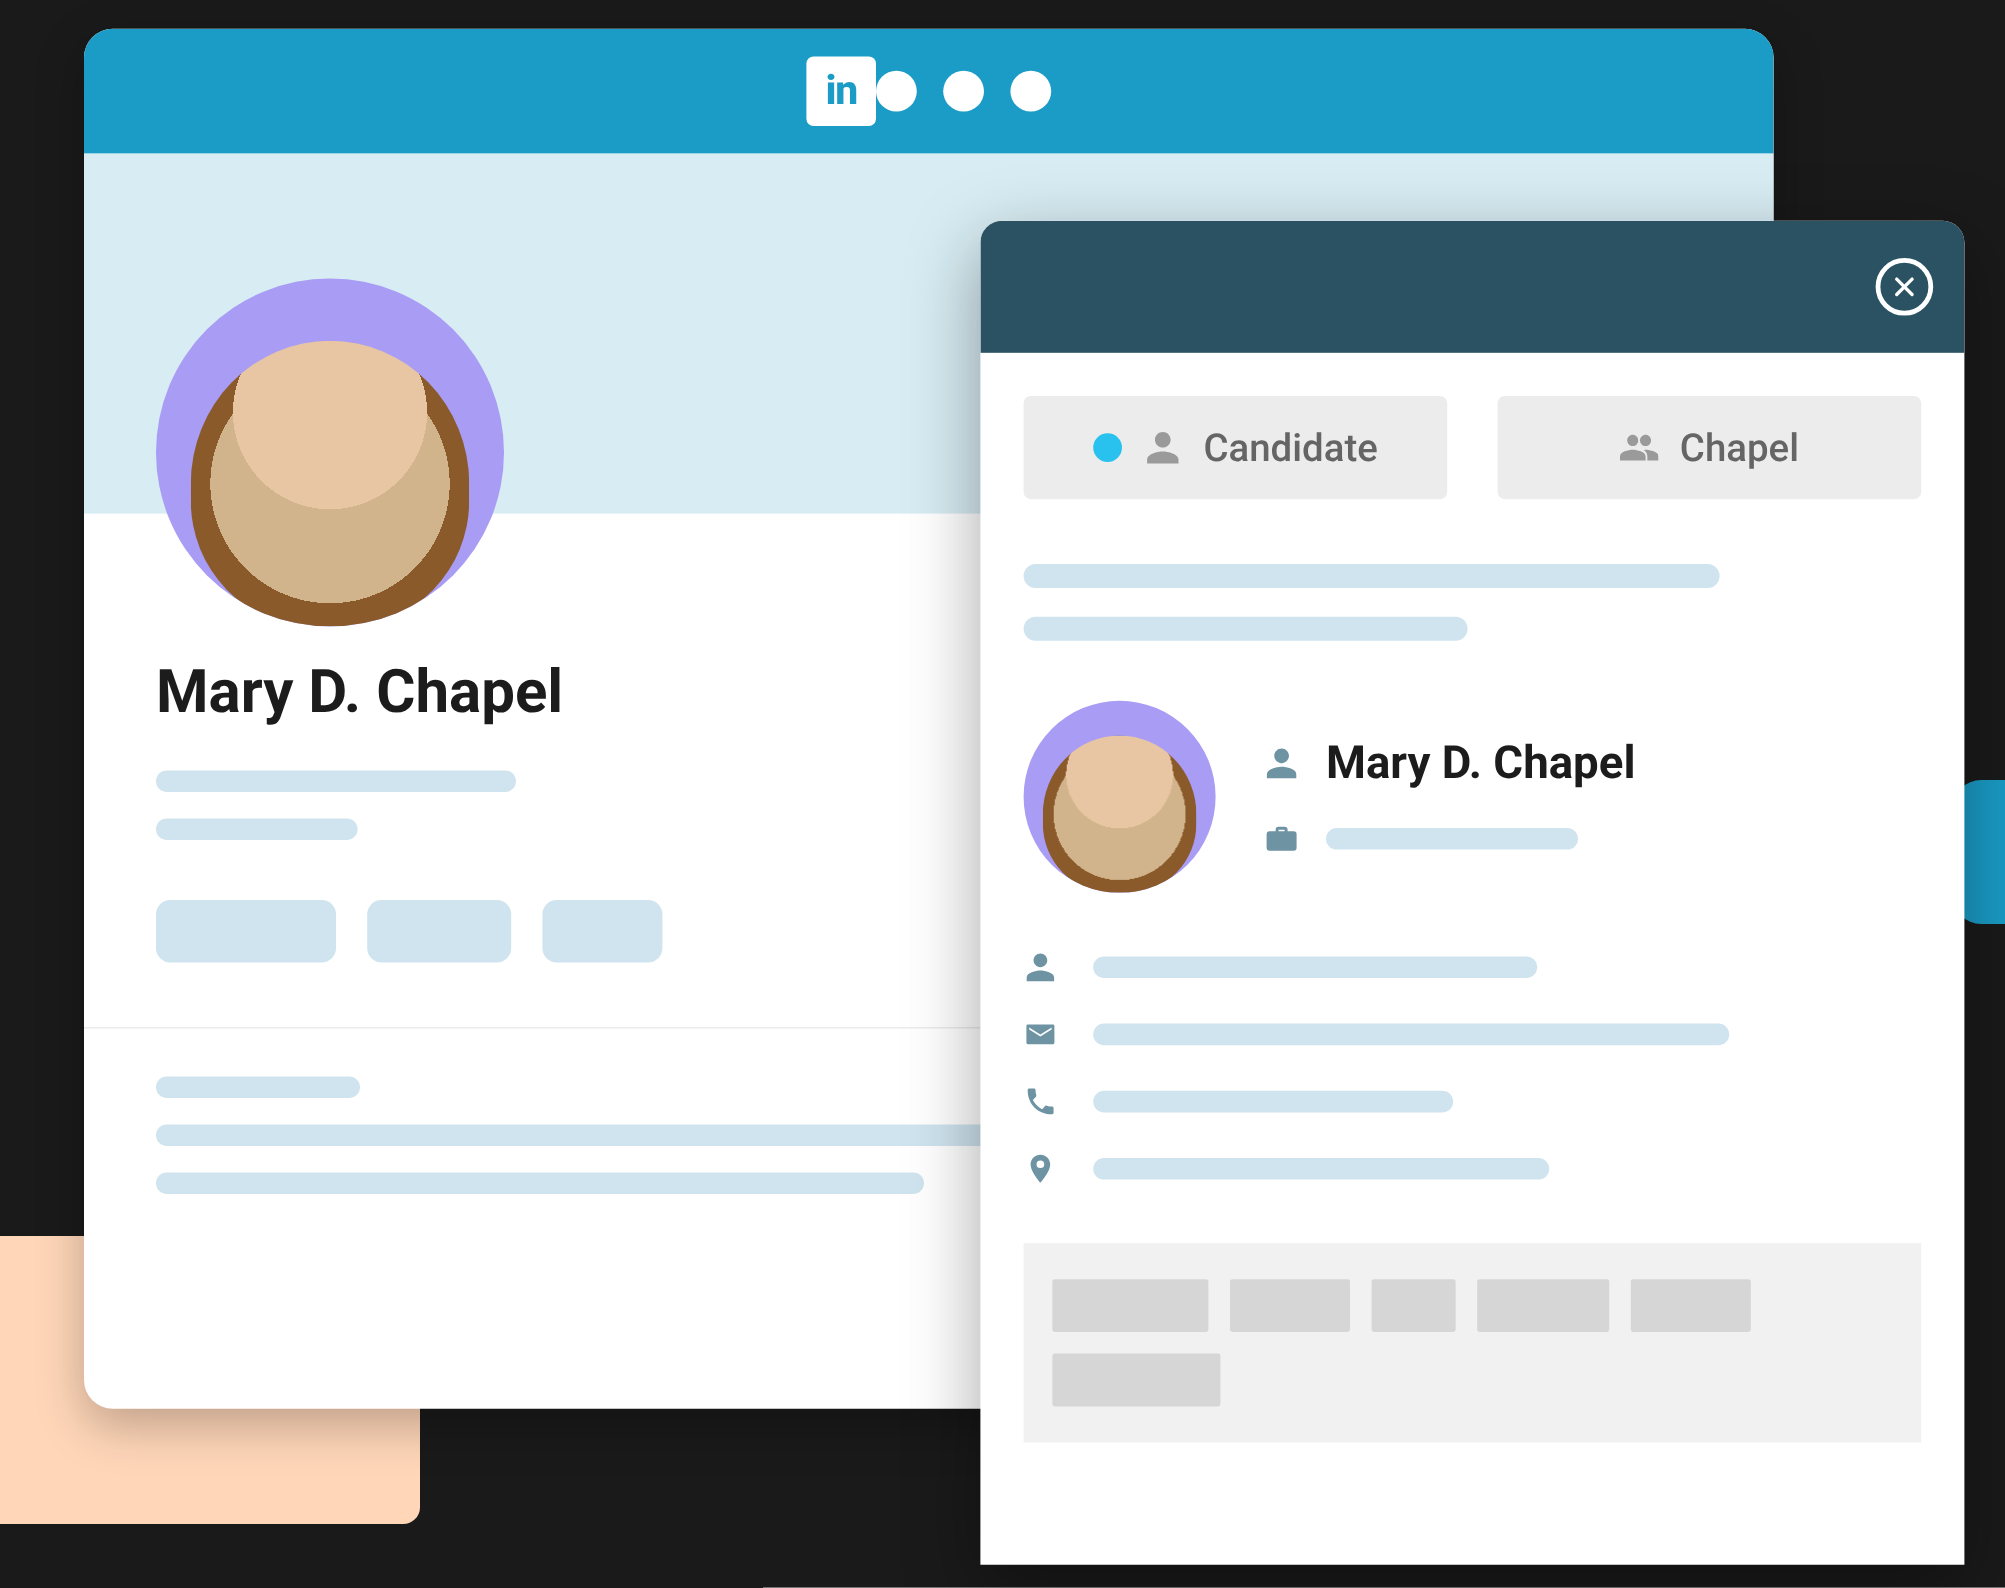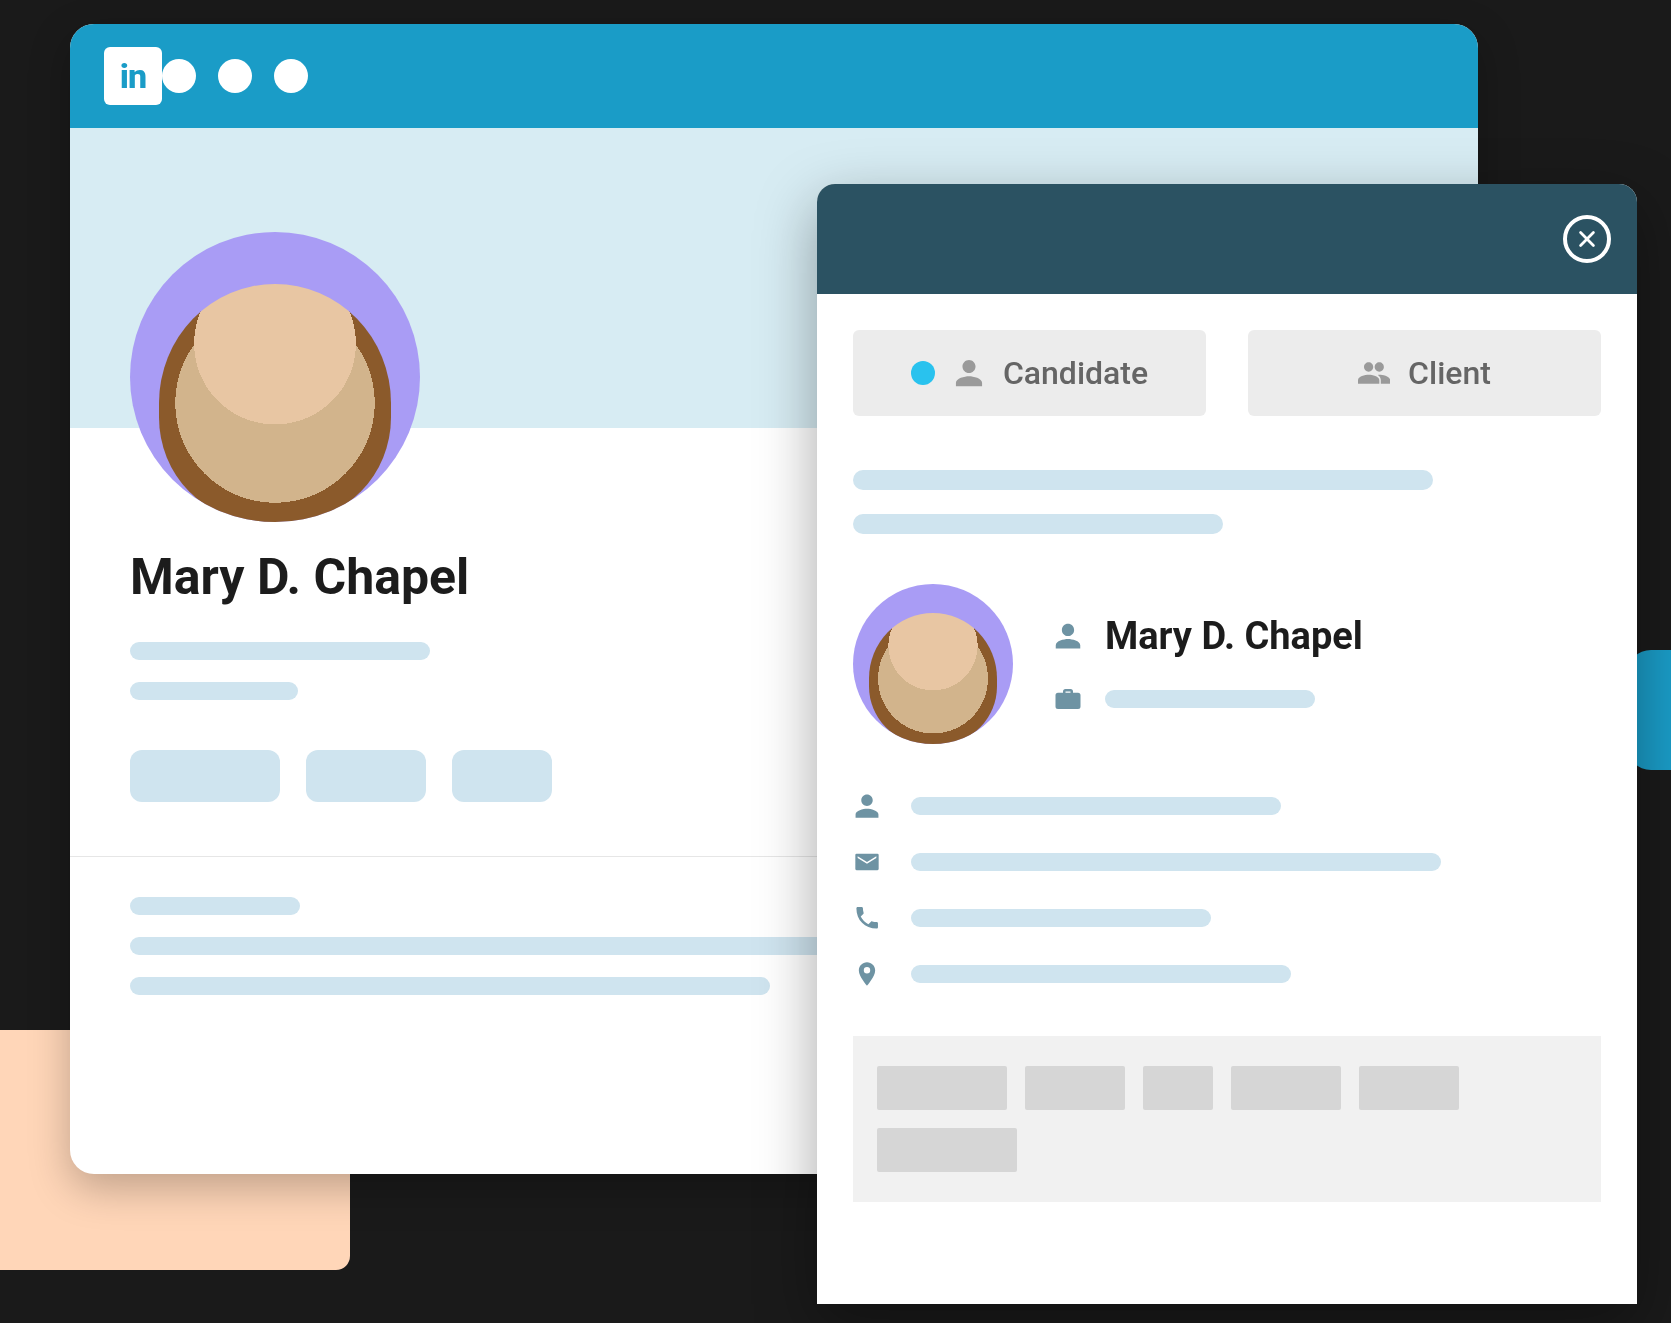--- a/index.html
+++ b/index.html
@@ -38,21 +38,21 @@
     border-radius: 24px;
     overflow: hidden;
     box-shadow: 0 14px 40px rgba(0,0,0,0.25);
   }
   .li-topbar {
     height: 104px;
     background: #1a9cc7;
     display: flex;
     align-items: center;
     padding: 0 34px;
-    justify-content: flex-start;
+    justify-content: center;
   }
   .li-logo {
     width: 58px;
     height: 58px;
     background: #fff;
     border-radius: 6px;
     display: flex;
     align-items: center;
     justify-content: center;
     color: #1a9cc7;
@@ -275,21 +275,21 @@
           <span class="dot"></span>
           <svg viewBox="0 0 24 24">
               <path d="M12 12c2.7 0 4.9-2.2 4.9-4.9S14.7 2.2 12 2.2 7.1 4.4 7.1 7.1 9.3 12 12 12zm0 2.4c-3.3 0-9.8 1.6-9.8 4.9V22h19.6v-2.7c0-3.3-6.5-4.9-9.8-4.9z"></path>
             </svg>
           <span>Candidate</span>
         </div>
         <div class="tab">
           <svg viewBox="0 0 24 24">
               <path d="M16 11c1.9 0 3.4-1.6 3.4-3.5S17.9 4 16 4s-3.5 1.6-3.5 3.5S14.1 11 16 11zM8 11c1.9 0 3.4-1.6 3.4-3.5S9.9 4 8 4 4.5 5.6 4.5 7.5 6.1 11 8 11zm0 2.4c-2.7 0-8 1.3-8 4V20h16v-2.6c0-2.7-5.3-4-8-4zm8 0c-.3 0-.7 0-1.1.1 1.3 1 2.2 2.3 2.2 3.9V20h7v-2.6c0-2.7-5.4-4-8.1-4z"></path>
             </svg>
-          <span>Client</span>
+          <span>Chapel</span>
         </div>
       </div>
 
       <div class="ext-skel-lines">
         <div class="skel esk1"></div>
         <div class="skel esk2"></div>
       </div>
 
       <div class="profile-row">
         <div class="avatar-sm">

